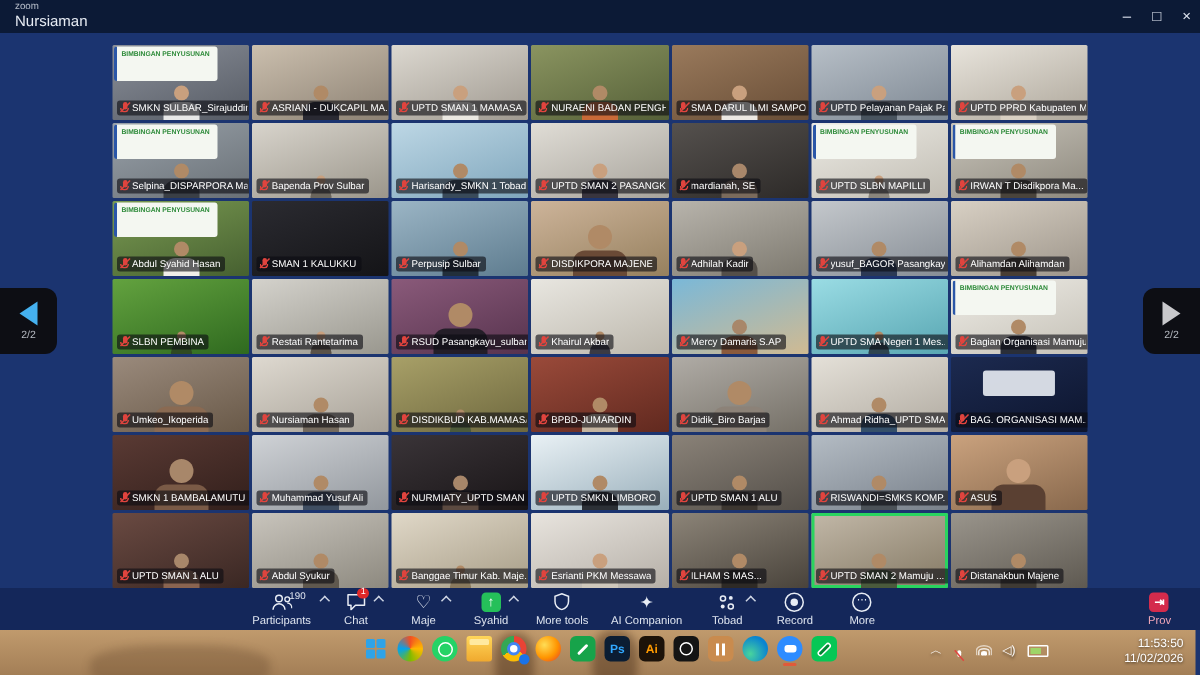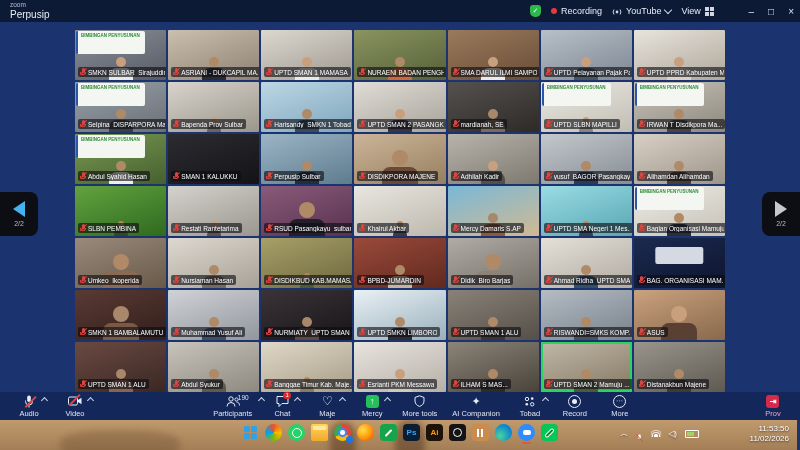--- a/index.html
+++ b/index.html
@@ -111,45 +111,21 @@
   .batt i{position:absolute;left:1px;top:1px;bottom:1px;width:7px;background:#9fd468;}
   .clock{position:absolute;right:8px;top:4px;text-align:right;color:#fff;font-size:8px;line-height:1.3;
          text-shadow:0 1px 2px rgba(0,0,0,.65);z-index:2;}
 </style>
 </head>
 <body>
 
 <div class="titlebar">
   <div class="brand">
     <span class="z">zoom</span>
-    <span class="w">Perpusip</span>
-  </div>
-  <div class="tb-cluster">
-    <span class="shield">✓</span>
-    <span class="rec">
-      <i class="rec-dot"></i>
-      <span>Recording</span>
-    </span>
-    <span class="yt">
-      <svg width="10" height="10" viewBox="0 0 10 10">
-        <circle cx="5" cy="6" r="1.4" fill="#cfd6e4"></circle>
-        <path d="M2 8.5 A4.2 4.2 0 0 1 2 3.5 M8 3.5 A4.2 4.2 0 0 1 8 8.5" stroke="#cfd6e4" stroke-width="1" fill="none"></path>
-      </svg>
-      <span>YouTube</span>
-      <i class="chev-dn"></i>
-    </span>
-    <span class="viewbtn">
-      <span>View</span>
-      <span class="grid-glyph">
-          <i></i>
-          <i></i>
-          <i></i>
-          <i></i>
-        </span>
-    </span>
+    <span class="w">Nursiaman</span>
   </div>
   <div class="winbtns">
     <span>–</span>
     <span>□</span>
     <span>×</span>
   </div>
 </div>
 
 <div class="stage">
   <div class="vgrid" id="vgrid">
@@ -844,45 +820,20 @@
     <i class="tri-l"></i>
     <span class="pg">2/2</span>
   </div>
   <div class="navbox nav-right">
     <i class="tri-r"></i>
     <span class="pg">2/2</span>
   </div>
 </div>
 
 <div class="toolbar">
-  <div class="tgroup-left">
-    <div class="tool">
-      <span class="ic" style="position:relative">
-        <svg width="10" height="13" viewBox="0 0 10 13">
-            <rect x="3.2" y="0.5" width="3.6" height="6.5" rx="1.8" fill="#e8edf5"></rect>
-            <path d="M1.5 5.5 v1 a3.5 3.5 0 0 0 7 0 v-1" stroke="#e8edf5" stroke-width="1" fill="none"></path>
-            <line x1="5" y1="10.5" x2="5" y2="12.5" stroke="#e8edf5" stroke-width="1"></line>
-          </svg>
-        <i class="slash-red"></i>
-      </span>
-      <span class="caret"></span>
-      <span class="lb">Audio</span>
-    </div>
-    <div class="tool">
-      <span class="ic" style="position:relative">
-        <svg width="14" height="10" viewBox="0 0 14 10">
-            <rect x="0.5" y="1" width="9" height="8" rx="1.5" fill="none" stroke="#e8edf5" stroke-width="1"></rect>
-            <path d="M10 4 L13.5 1.8 v6.4 L10 6 Z" fill="#e8edf5"></path>
-          </svg>
-        <i class="slash-red" style="top:4px;"></i>
-      </span>
-      <span class="caret"></span>
-      <span class="lb">Video</span>
-    </div>
-  </div>
 
   <div class="tgroup-center">
     <div class="tool">
       <span class="ic" style="position:relative">
         <svg width="14" height="11" viewBox="0 0 14 11">
             <circle cx="5" cy="3" r="2.2" fill="none" stroke="#e8edf5" stroke-width="1"></circle>
             <path d="M1 10.5 a4 4 0 0 1 8 0" fill="none" stroke="#e8edf5" stroke-width="1"></path>
             <circle cx="10.5" cy="3.5" r="1.6" fill="none" stroke="#e8edf5" stroke-width="0.9"></circle>
             <path d="M10.5 6 a3 3 0 0 1 3 3.5" fill="none" stroke="#e8edf5" stroke-width="0.9"></path>
           </svg>
@@ -904,21 +855,21 @@
     <div class="tool">
       <span class="ic heart">♡</span>
       <span class="caret"></span>
       <span class="lb">Maje</span>
     </div>
     <div class="tool">
       <span class="ic">
           <span class="sharebox">↑</span>
         </span>
       <span class="caret"></span>
-      <span class="lb">Mercy</span>
+      <span class="lb">Syahid</span>
     </div>
     <div class="tool">
       <span class="ic">
         <svg width="11" height="12" viewBox="0 0 11 12">
             <path d="M5.5 0.8 L10 2.5 v3.5 c0 2.8-2 4.6-4.5 5.4 C3 10.6 1 8.8 1 6 V2.5 Z" fill="none" stroke="#e8edf5" stroke-width="1"></path>
           </svg>
       </span>
       <span class="lb">More tools</span>
     </div>
     <div class="tool">

